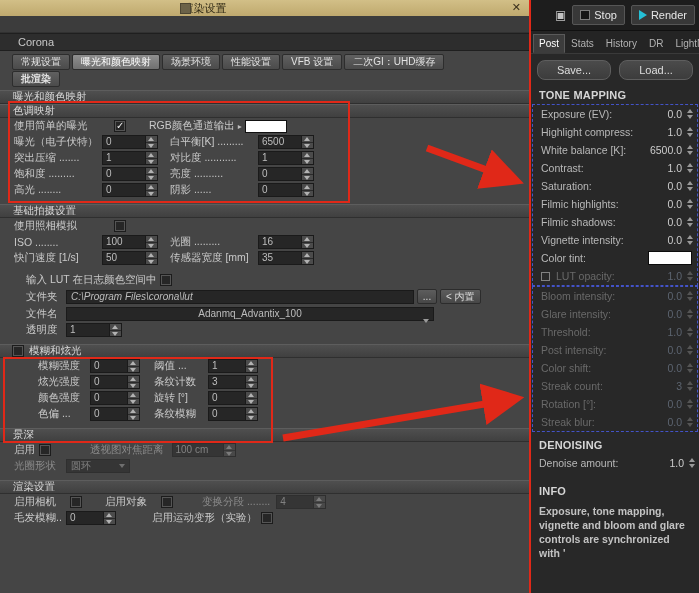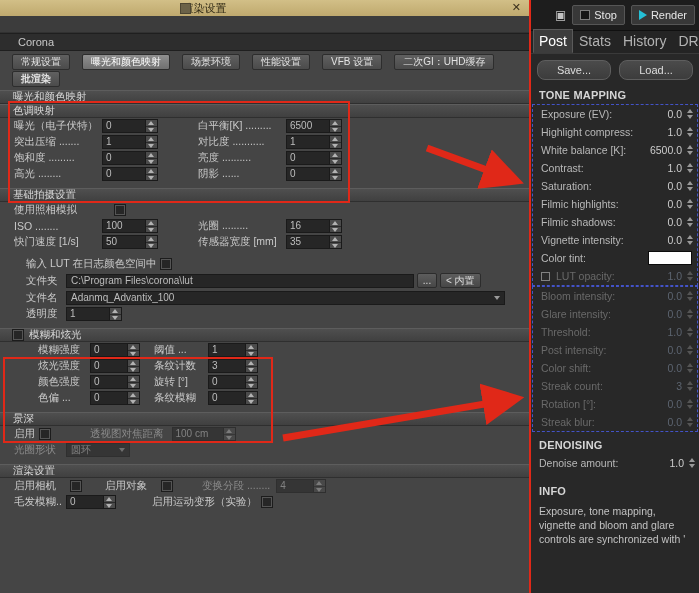--- a/index.html
+++ b/index.html
@@ -7,31 +7,31 @@
   .app{position:relative;width:699px;height:593px;overflow:hidden;background:#3f3f3f;}
 
   
   .lwin{position:absolute;left:0;top:0;width:529px;height:593px;background:#454545;}
   .titlebar{height:16px;background:linear-gradient(#d2bf87,#bfa96e);display:flex;align-items:center;justify-content:center;position:relative;color:#332c17;font-size:11px;}
   .titlebar .wicon{position:absolute;left:180px;width:9px;height:9px;background:#6b6248;border:1px solid #4d4632;}
   .titlebar .ttext{margin-left:-120px;}
   .titlebar .tclose{position:absolute;right:8px;top:1px;font-size:11px;font-weight:bold;color:#3a301c;cursor:default;}
   .tstrip{height:16px;background:#3c3c3c;border-bottom:1px solid #313131;}
   .coronabar{height:18px;box-sizing:border-box;background:#2d2d2d;border-top:1px solid #1f1f1f;border-bottom:1px solid #1f1f1f;color:#c9c9c9;font-size:11px;display:flex;align-items:center;padding-left:18px;}
-  .tabrow{display:flex;gap:12px;padding:3px 0 1px 12px;}
+  .tabrow{display:flex;gap:2px;padding:3px 0 1px 12px;}
   .tabrow.second{padding:0 0 3px 12px;font-weight:bold;}
   .tab{height:16px;box-sizing:border-box;display:flex;align-items:center;padding:0 8px;font-size:10px;color:#e2e2e2;background:linear-gradient(#606060,#4b4b4b);border:1px solid #2d2d2d;border-radius:2px;white-space:nowrap;}
   .tab.active{background:linear-gradient(#8f8f8f,#707070);color:#ffffff;}
   .secbar{height:14px;box-sizing:border-box;background:linear-gradient(#4f4f4f,#404040);border-top:1px solid #5d5d5d;border-bottom:1px solid #2f2f2f;color:#d8d8d8;font-size:10.5px;display:flex;align-items:center;padding-left:13px;}
   .gap6{height:6px;}
   .row{height:16px;display:flex;align-items:center;padding-left:14px;font-size:10.5px;color:#c9c9c9;}
   .row.h17{height:17px;}
   .lbl{white-space:nowrap;overflow:hidden;}
   .w88{width:88px;}.w96{width:96px;}.w40{width:40px;}.w52{width:52px;}.w54{width:54px;}
-  .ml28{margin-left:40px;}.ml24{margin-left:24px;}.ml14{margin-left:14px;}.ind26{padding-left:26px;}.ind38{padding-left:38px;}
+  .ml28{margin-left:12px;}.ml24{margin-left:24px;}.ml14{margin-left:14px;}.ind26{padding-left:26px;}.ind38{padding-left:38px;}
   .dimtext{color:#8a8a8a;}
   
   .spin{display:inline-flex;width:56px;height:14px;box-sizing:border-box;background:#262626;border:1px solid #1a1a1a;align-items:stretch;}
   .spin.w50{width:50px;}.spin.w64{width:64px;}
   .spin .sv{flex:1;color:#bdbdbd;font-size:10px;line-height:12px;padding:0 3px;overflow:hidden;white-space:nowrap;}
   .sa{width:11px;display:flex;flex-direction:column;border-left:1px solid #1a1a1a;}
   .sa i{flex:1;background:#4b4b4b;position:relative;}
   .sa i.u{border-bottom:1px solid #2a2a2a;}
   .sa i::after{content:"";position:absolute;left:2px;border-left:3px solid transparent;border-right:3px solid transparent;}
   .sa i.u::after{top:1px;border-bottom:4px solid #b2b2b2;}
@@ -50,42 +50,42 @@
   .swatch{width:40px;height:11px;background:#ffffff;border:1px solid #111;}
 
   
   .rwin{position:absolute;left:529px;top:0;width:170px;height:593px;background:#282828;border-left:2px solid #e02818;box-sizing:border-box;}
   .rtoolbar{height:30px;background:#1d1d1d;border-bottom:1px solid #101010;display:flex;align-items:center;justify-content:flex-end;gap:6px;padding-right:4px;}
   .ticon{color:#c2c2c2;font-size:12px;}
   .tbtn{display:inline-flex;align-items:center;gap:4px;height:20px;background:#383838;border:1px solid #565656;border-radius:2px;color:#e6e6e6;font-size:11px;padding:0 7px;font-family:inherit;}
   .stopsq{width:8px;height:8px;background:#161616;border:1px solid #7e7e7e;}
   .playtri{width:0;height:0;border-top:5px solid transparent;border-bottom:5px solid transparent;border-left:8px solid #25c0d6;}
   .rtabs{height:22px;background:#242424;border-bottom:1px solid #3a3a3a;display:flex;align-items:flex-end;padding-left:2px;}
-  .rtab{font-size:14px;color:#b2b2b2;padding:3px 5px;border:1px solid transparent;}
+  .rtab{font-size:10px;color:#b2b2b2;padding:3px 5px;border:1px solid transparent;}
   .rtab.active{background:#3c3c3c;border:1px solid #5a5a5a;border-bottom-color:#3c3c3c;color:#ffffff;}
   .saveload{display:flex;gap:8px;padding:6px 6px;}
   .rbtn{width:74px;height:20px;background:linear-gradient(#4b4b4b,#3c3c3c);border:1px solid #5e5e5e;border-radius:8px;color:#ddd;font-size:11px;font-family:inherit;}
   .rheader{height:18px;box-sizing:border-box;display:flex;align-items:center;padding:0 8px;font-weight:bold;font-size:11px;color:#d6d6d6;letter-spacing:.2px;}
   .rheader.mt4{margin-top:4px;}
   .rheader.mt10{margin-top:10px;}
   .bluebox{border:1px dashed #4353c8;margin:0 1px;}
   .vrow{height:18px;display:flex;align-items:center;padding:0 3px 0 8px;font-size:10.5px;}
   .vlabel{flex:1;color:#b8b8b8;white-space:nowrap;overflow:hidden;}
   .vval{width:44px;text-align:right;color:#cccccc;padding-right:3px;}
   .vstep{width:9px;display:flex;flex-direction:column;align-items:center;gap:2px;}
   .vstep i{width:0;height:0;border-left:3px solid transparent;border-right:3px solid transparent;}
   .vstep i.u{border-bottom:4px solid #999;}
   .vstep i.d{border-top:4px solid #999;}
   .vrow.dim .vlabel{color:#696969;}
   .vrow.dim .vval{color:#5c6470;}
   .vrow.dim .vstep i.u{border-bottom-color:#555;}
   .vrow.dim .vstep i.d{border-top-color:#555;}
   .rcb{width:9px;height:9px;box-sizing:border-box;border:1px solid #828282;background:#2a2a2a;margin-right:6px;flex:none;}
   .tintswatch{width:42px;height:12px;background:#ffffff;border:1px solid #0c0c0c;margin-right:2px;}
-  .infotext{padding:4px 8px;font-size:10.5px;color:#c2c2c2;line-height:14px;}
+  .infotext{padding:4px 8px;font-size:10.5px;color:#c2c2c2;line-height:14px;font-weight:bold;}
 
   
   .redrect{position:absolute;border:2px solid #e02818;pointer-events:none;z-index:40;}
   .rect1{left:8px;top:101px;width:338px;height:98px;}
   .rect2{left:3px;top:357px;width:266px;height:82px;}
   .overlay{position:absolute;left:0;top:0;z-index:50;pointer-events:none;}
 </style>
 </head>
 <body>
 
@@ -114,20 +114,27 @@
       <span class="tab">批渲染</span>
     </div>
 
     <div class="secbar">
       <span>曝光和颜色映射</span>
     </div>
     <div class="secbar">
       <span>色调映射</span>
     </div>
 
+    <div class="row">
+      <span class="lbl w96">使用简单的曝光</span>
+      <span class="cb checked"></span>
+      <span class="lbl ml24">RGB颜色通道输出</span>
+      <span class="rgbarrow">▸</span>
+      <span class="swatch"></span>
+    </div>
 
     <div class="row">
       <span class="lbl w88">曝光（电子伏特）</span>
       <span class="spin">
           <span class="sv">0</span>
           <span class="sa">
             <i class="u"></i>
             <i class="d"></i>
           </span>
         </span>
@@ -240,29 +247,29 @@
         </span>
     </div>
 
     <div class="gap6"></div>
     <div class="row ind26">
       <span class="lbl">输入 LUT 在日志颜色空间中</span>
       <span class="cb"></span>
     </div>
     <div class="row h17 ind26">
       <span class="lbl w40">文件夹</span>
-      <span class="tfield" style="width:348px;">
+      <span class="tfield" style="width:348px;font-style:italic;">
           <span>C:\Program Files\corona\lut</span>
         </span>
       <span class="sbtn" style="margin-left:3px;width:20px;">...</span>
       <span class="sbtn" style="margin-left:3px;">&lt; 内置</span>
     </div>
     <div class="row h17 ind26">
       <span class="lbl w40">文件名</span>
-      <span class="sel" style="width:439px;">
+      <span class="sel" style="width:368px;flex-direction:column;">
           <span>Adanmq_Advantix_100</span>
           <span class="car"></span>
         </span>
     </div>
     <div class="row ind26">
       <span class="lbl w40">透明度</span>
       <span class="spin">
           <span class="sv">1</span>
           <span class="sa">
             <i class="u"></i>

